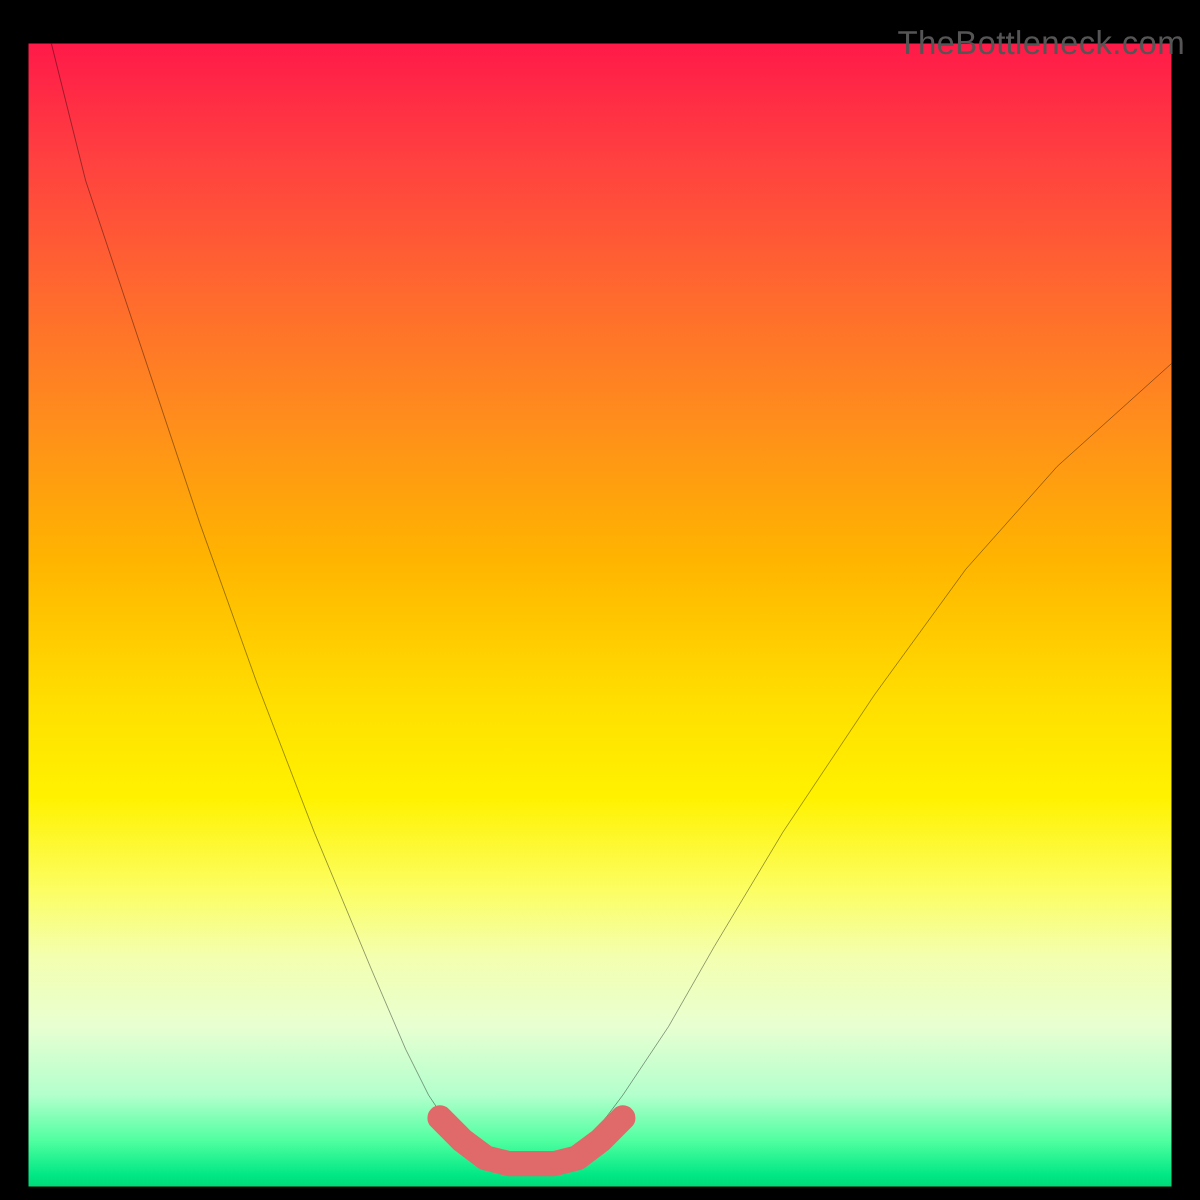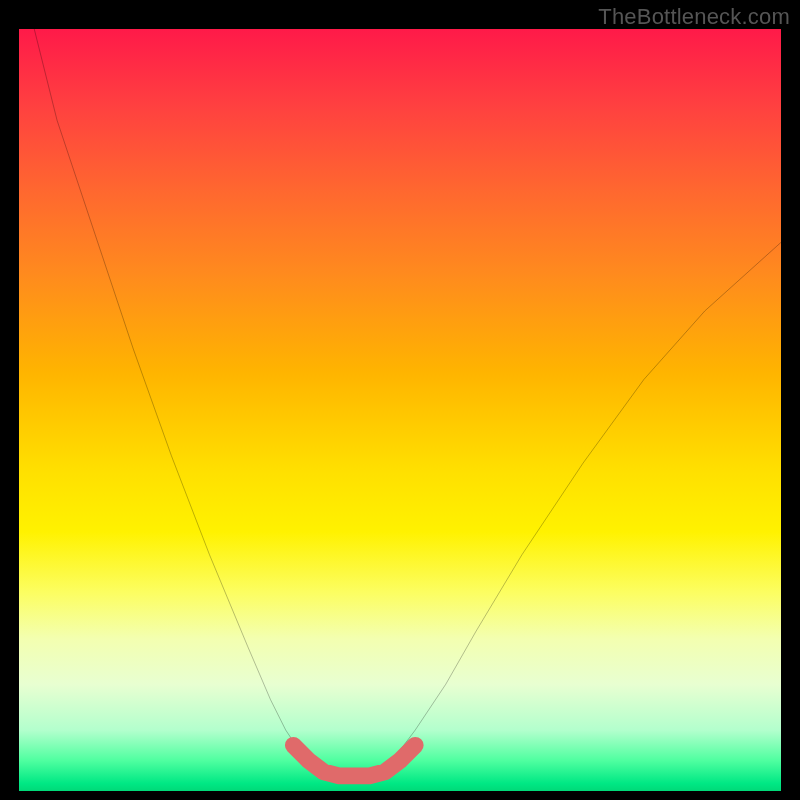--- a/index.html
+++ b/index.html
@@ -12,21 +12,21 @@
     overflow: hidden;
   }
   .frame {
     position: relative;
     width: 800px;
     height: 800px;
     background: #000;
   }
   .attribution {
     position: absolute;
-    top: 4px;
+    top: 16px;
     right: 10px;
     color: #555;
     font-size: 22px;
     font-weight: 500;
     letter-spacing: 0.2px;
     z-index: 5;
   }
   .plot {
     position: absolute;
     left: 19px;

